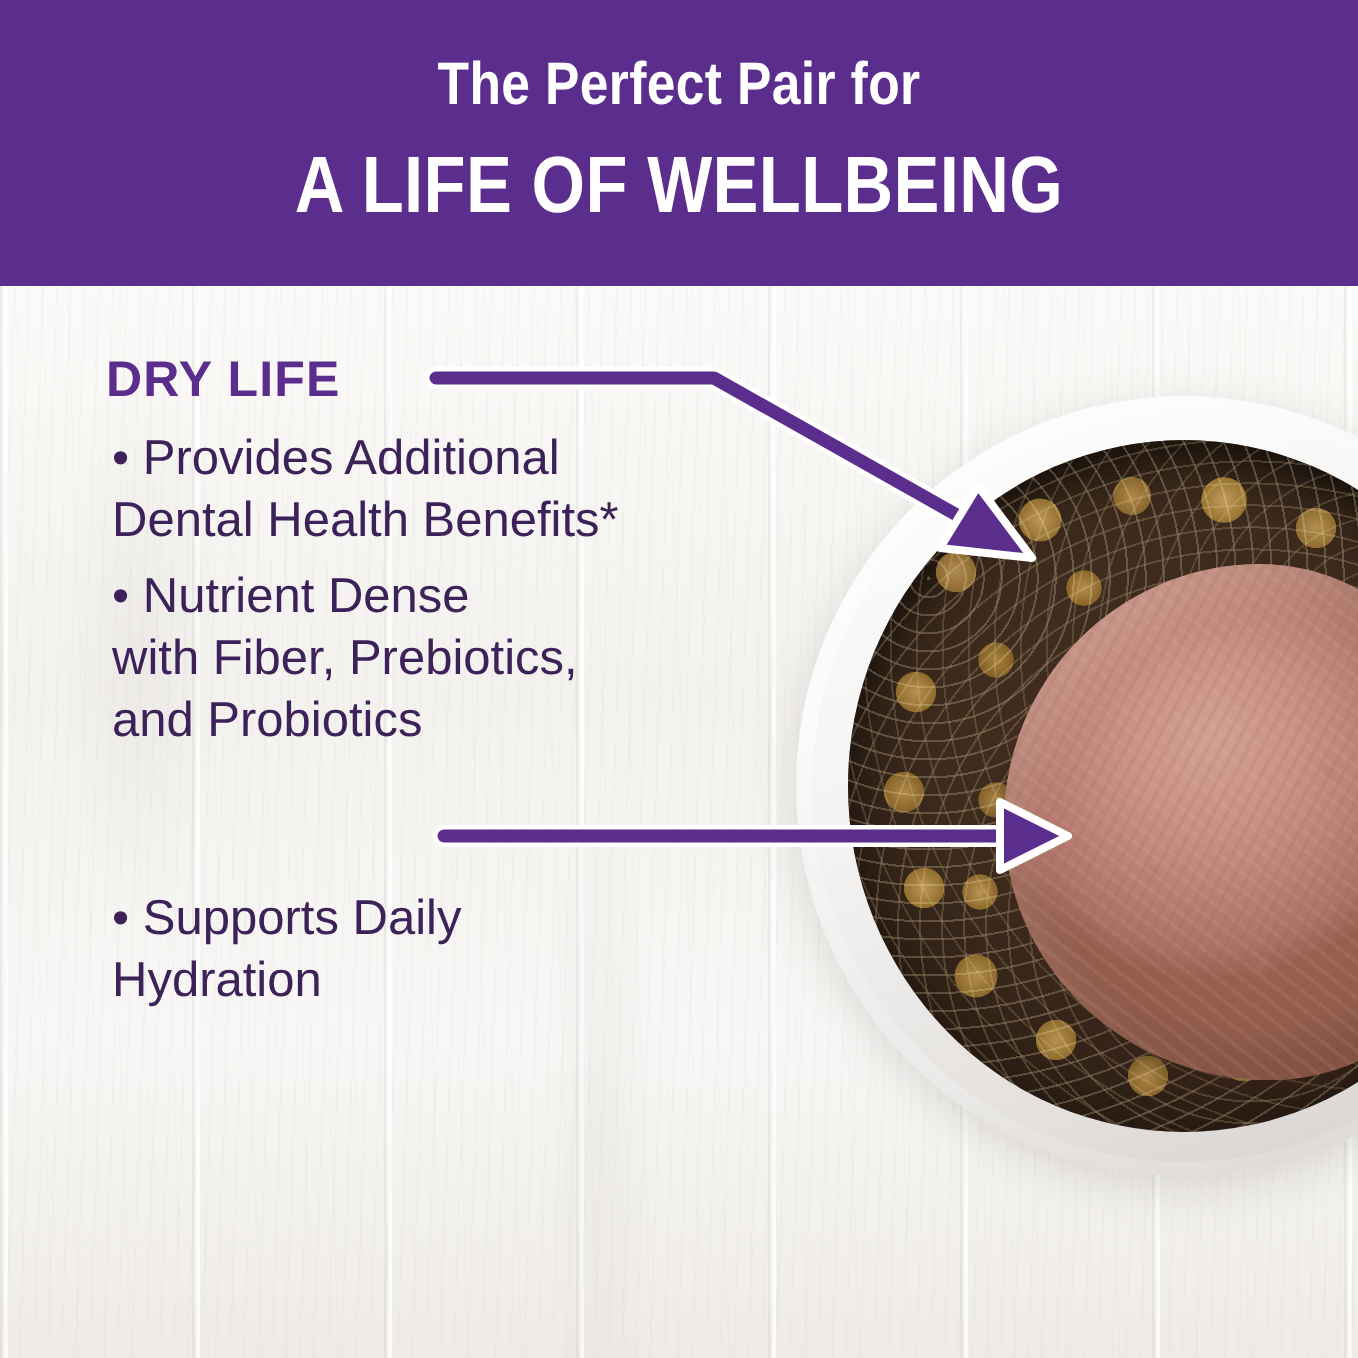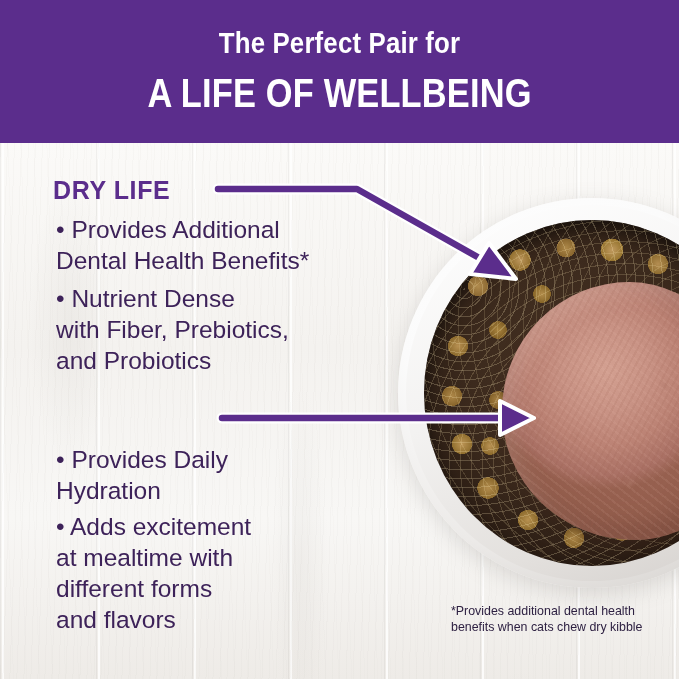--- a/index.html
+++ b/index.html
@@ -275,23 +275,17 @@
     </g>
   </svg>
 
   <div class="section-title" id="dry-food-title">DRY LIFE</div>
   <div class="bullet-block" id="dry-b1">• Provides Additional
 Dental Health Benefits*</div>
   <div class="bullet-block" id="dry-b2">• Nutrient Dense
 with Fiber, Prebiotics,
 and Probiotics</div>
 
-  <div class="bullet-block" id="wet-b1">• Provides Daily
+  <div class="bullet-block" id="wet-b1">• Supports Daily
 Hydration</div>
-  <div class="bullet-block" id="wet-b2">• Adds excitement
-at mealtime with
-different forms
-and flavors</div>
-
-  <div id="footnote">*Provides additional dental health
-benefits when cats chew dry kibble</div>
+
 
 </div>
 
 </body></html>

